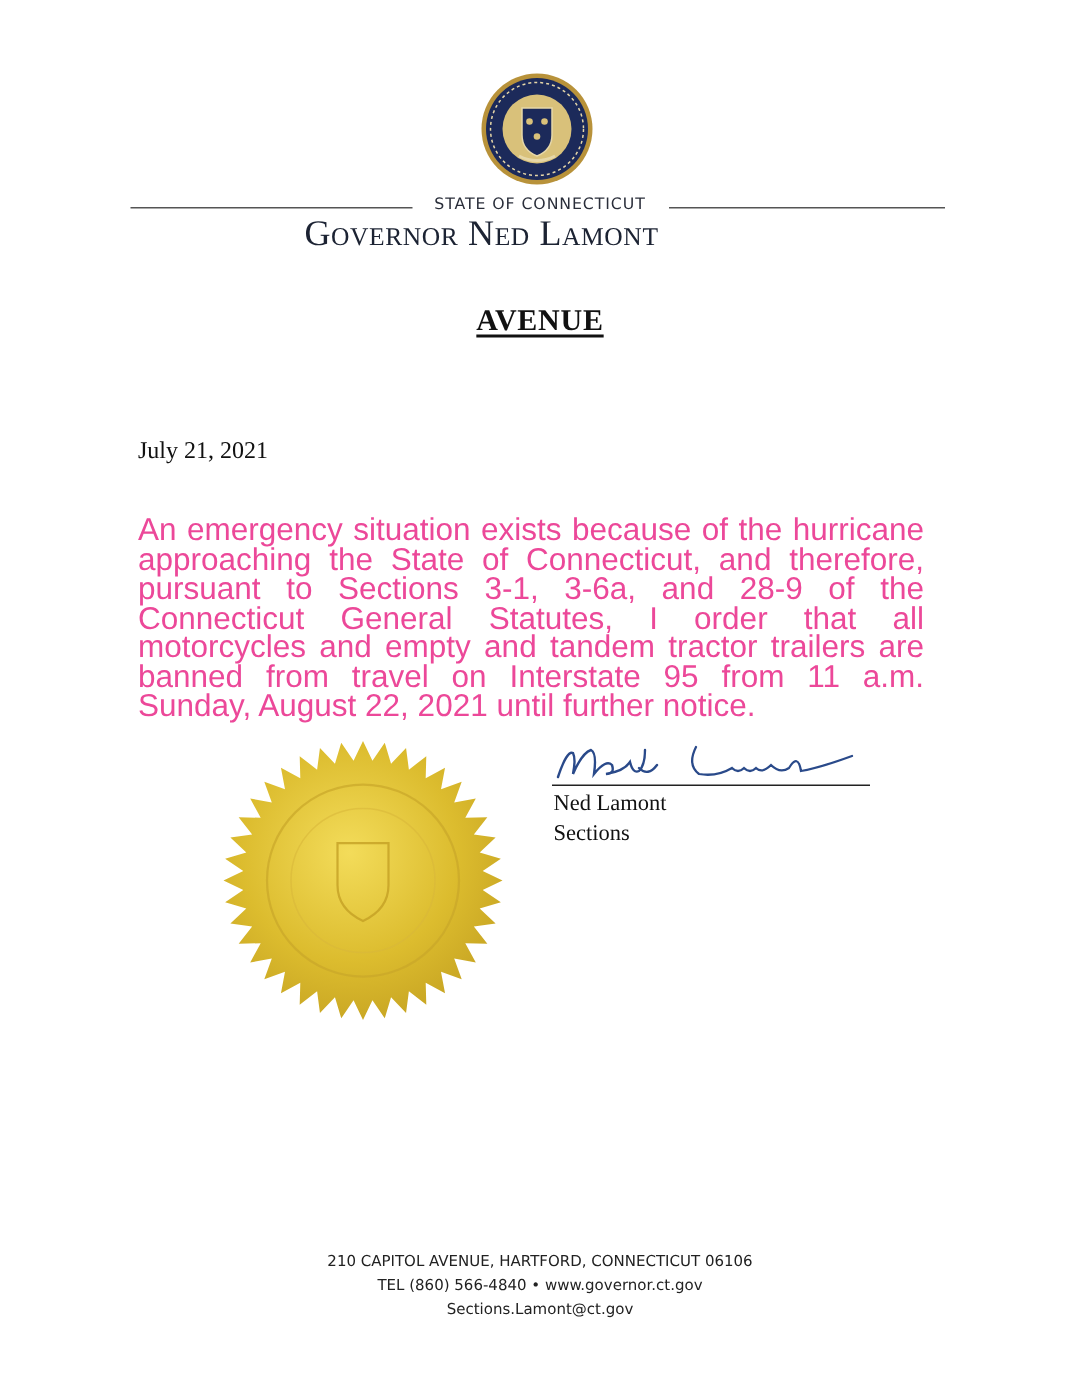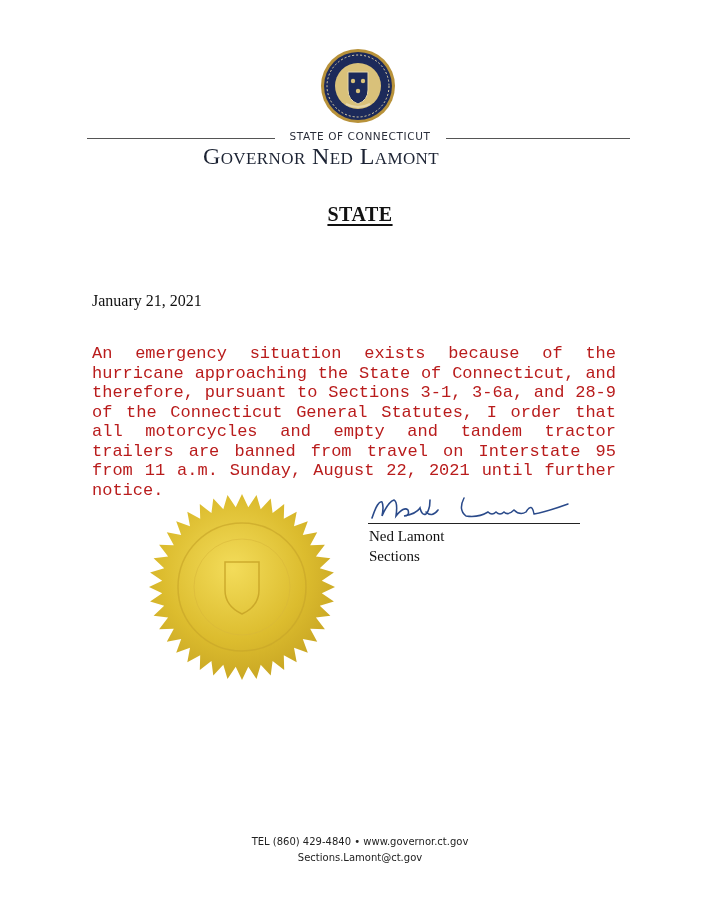--- a/index.html
+++ b/index.html
@@ -30,22 +30,22 @@
     position: absolute; top: 191px; left: 0; width: 720px; text-align: center;
     font-family: "Liberation Serif", serif; font-weight: bold; font-size: 20px;
     text-decoration: underline; text-underline-offset: 3px; letter-spacing: 0.5px;
   }
   .date {
     position: absolute; top: 280px; left: 92px;
     font-family: "Liberation Serif", serif; font-size: 16px;
   }
   .body-text {
     position: absolute; top: 332px; left: 92px; width: 524px;
-    font-family: Liberation Mono, monospace; font-size: 17px; line-height: 19.5px;
-    text-align: justify; color: #b91c1c;
+    font-family: Liberation Sans, sans-serif; font-size: 21px; line-height: 19.5px;
+    text-align: justify; color: #ec4899;
   }
   .signature-svg { position: absolute; left: 368px; top: 478px; width: 215px; height: 36px; }
   .sig-rule { position: absolute; left: 368px; top: 511px; width: 212px; height: 1px; background: #222; }
   .signer-name {
     position: absolute; top: 516px; left: 369px;
     font-family: "Liberation Serif", serif; font-size: 15px; text-align: right;
   }
   .signer-title {
     position: absolute; top: 536px; left: 369px;
     font-family: "Liberation Serif", serif; font-size: 15px;
@@ -71,23 +71,23 @@
     <circle cx="43" cy="33" r="2.2" fill="#d9c17a"></circle>
     <circle cx="38" cy="43" r="2.2" fill="#d9c17a"></circle>
     <path d="M26 56 Q38 62 50 56" fill="none" stroke="#e6d7a8" stroke-width="2"></path>
   </svg>
 
   <div class="header-rule left"></div>
   <div class="header-rule right"></div>
   <div class="state-line">STATE OF CONNECTICUT</div>
   <div class="gov-title">Governor Ned Lamont</div>
 
-  <div class="order-heading">STATE</div>
+  <div class="order-heading">AVENUE</div>
 
-  <div class="date">January 21, 2021</div>
+  <div class="date">July 21, 2021</div>
 
   <div class="body-text">An emergency situation exists because of the hurricane approaching the State of Connecticut, and therefore, pursuant to Sections 3-1, 3-6a, and 28-9 of the Connecticut General Statutes, I order that all motorcycles and empty and tandem tractor trailers are banned from travel on Interstate 95 from 11 a.m. Sunday, August 22, 2021 until further notice.</div>
 
   <svg class="gold-seal" viewBox="0 0 190 190">
     <defs>
       <radialGradient id="goldg" cx="45%" cy="40%" r="65%">
         <stop offset="0%" stop-color="#f3dc5a"></stop>
         <stop offset="60%" stop-color="#dcbc2e"></stop>
         <stop offset="100%" stop-color="#c6a322"></stop>
       </radialGradient>
@@ -100,16 +100,17 @@
 
   <svg class="signature-svg" viewBox="0 0 215 36">
     <path d="M4 28 Q10 10 14 12 Q16 16 14 26 Q20 12 26 10 Q30 12 28 26 Q36 16 40 20 Q42 26 36 26 Q48 24 52 18 Q54 26 58 24 Q62 20 62 10 M58 22 Q64 28 70 20" fill="none" stroke="#2a4a8a" stroke-width="1.6" stroke-linecap="round"></path>
     <path d="M96 8 Q90 20 98 26 Q110 28 120 22 Q124 26 128 22 Q132 26 136 22 Q140 26 146 20 Q152 26 158 22 Q164 12 166 24 Q178 22 200 14" fill="none" stroke="#2a4a8a" stroke-width="1.5" stroke-linecap="round"></path>
   </svg>
   <div class="sig-rule"></div>
   <div class="signer-name">Ned Lamont</div>
   <div class="signer-title">Sections</div>
 
   <div class="footer">
-    <div>TEL (860) 429-4840 • www.governor.ct.gov</div>
+    <div>210 CAPITOL AVENUE, HARTFORD, CONNECTICUT 06106</div>
+    <div>TEL (860) 566-4840 • www.governor.ct.gov</div>
     <div>Sections.Lamont@ct.gov</div>
   </div>
 </div>
 
 </body></html>

